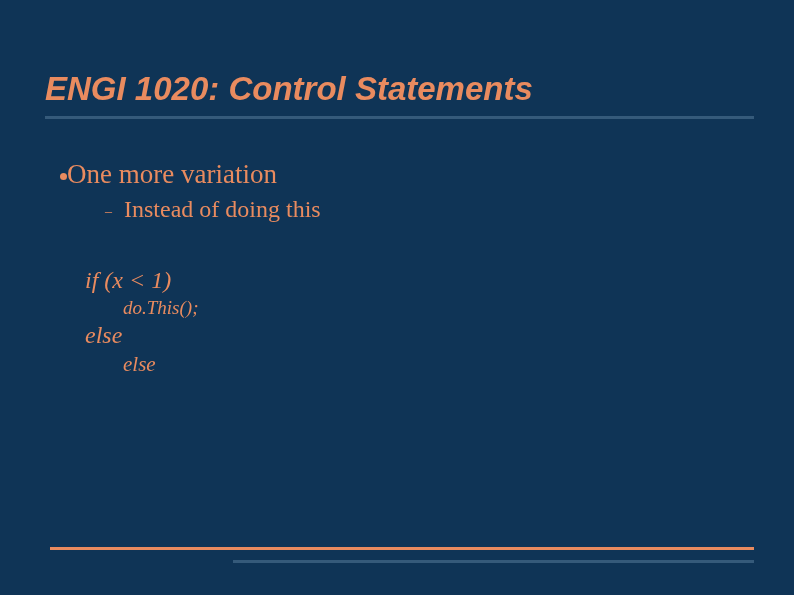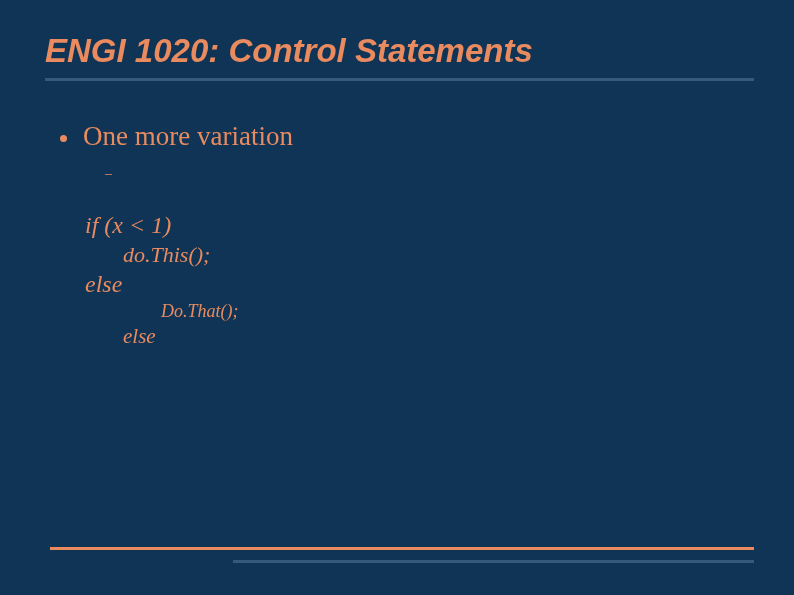--- a/index.html
+++ b/index.html
@@ -10,35 +10,34 @@
     font-family: Georgia, 'Times New Roman', serif;
     position: relative;
     overflow: hidden;
   }
   .title {
     color: #e98b5f;
     font-style: italic;
     font-weight: bold;
     font-size: 33px;
     font-family: Arial, Helvetica, sans-serif;
-    padding: 32px 0 6px 45px;
+    padding: 70px 0 6px 45px;
   }
   .title-underline {
     height: 3px;
     background: #355a7a;
     margin: 2px 40px 0 45px;
   }
   .content {
     padding: 40px 0 0 60px;
     color: #e98b5f;
   }
   .lvl1 {
     display: flex;
     align-items: flex-start;
-    gap: 16px;
   }
   .lvl1 .bullet {
     width: 7px;
     height: 7px;
     border-radius: 50%;
     background: #e98b5f;
     margin-top: 14px;
     flex-shrink: 0;
   }
   .lvl1 .text {
@@ -53,27 +52,27 @@
   }
   .lvl2 .dash {
     font-size: 14px;
     margin-top: 8px;
     flex-shrink: 0;
   }
   .lvl2 .text {
     font-size: 24px;
   }
   .codeblock {
-    margin-top: 28px;
+    margin-top: 42px;
     margin-left: 25px;
     font-style: italic;
     line-height: 1.28;
   }
   .c0 { font-size: 24px; margin-left: 0; }
-  .c1 { font-size: 22px; margin-left: 38px; }
+  .c1 { font-size: 19px; margin-left: 38px; }
   .c2 { font-size: 24px; margin-left: 0; }
   .c3 { font-size: 21px; margin-left: 38px; }
   .c4 { font-size: 18px; margin-left: 76px; }
   .c5 { font-size: 21px; margin-left: 38px; }
   .c6 { font-size: 18px; margin-left: 76px; }
   .c7 { font-size: 18px; margin-left: 100px; }
   .footer-lines {
     position: absolute;
     bottom: 32px;
     left: 50px;
@@ -98,27 +97,27 @@
 <div class="title">ENGI 1020: Control Statements</div>
 <div class="title-underline"></div>
 
 <div class="content">
   <div class="lvl1">
     <div class="bullet"></div>
     <div class="text">One more variation</div>
   </div>
   <div class="lvl2">
     <div class="dash">–</div>
+    <div class="text">Instead of doing this</div>
   </div>
 
   <div class="codeblock">
     <div class="c0">if (x &lt; 1)</div>
     <div class="c1">do.This();</div>
     <div class="c2">else</div>
-    <div class="c4">Do.That();</div>
     <div class="c5">else</div>
   </div>
 </div>
 
 <div class="footer-lines">
   <div class="line1"></div>
   <div class="line2"></div>
 </div>
 
 </body></html>

